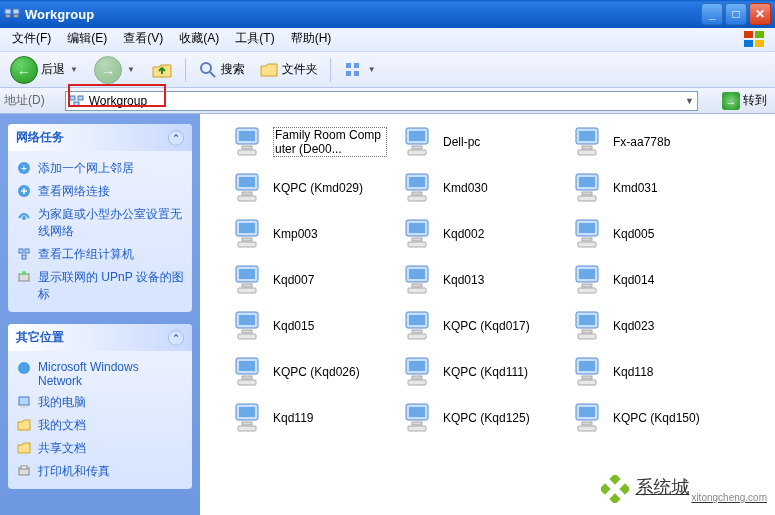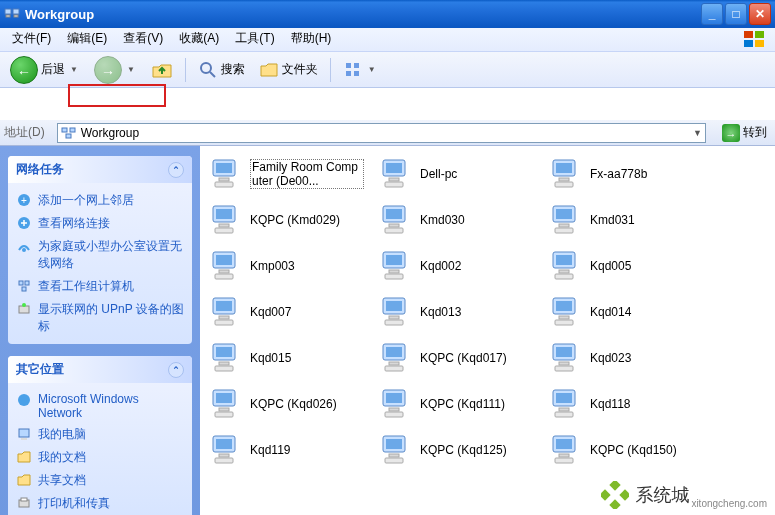--- a/index.html
+++ b/index.html
@@ -17,45 +17,45 @@
 .menubar .winlogo { margin-left: auto; width: 40px; height: 24px; display:flex;align-items:center;justify-content:center;font-size:14px;}
 
 .toolbar { height: 36px; background: linear-gradient(to bottom, #f3f6fd, #e2eafc); border-bottom: 1px solid #b7c8ec; display: flex; align-items: center; padding: 0 6px; gap: 6px; font-size: 12px; }
 .tool { display: flex; align-items: center; gap: 3px; padding: 2px 4px; }
 .sep { width: 1px; height: 24px; background: #b7c8ec; margin: 0 2px; }
 .circle-btn { width: 28px; height: 28px; border-radius: 50%; display: flex; align-items: center; justify-content: center; color: #fff; font-size: 14px; }
 .back { background: radial-gradient(circle at 35% 30%, #6bd66b, #1a931a); border: 1px solid #1a7a1a; }
 .fwd { background: radial-gradient(circle at 35% 30%, #b7d9b7, #8cbf8c); border: 1px solid #8fb08f; }
 .dropdn { font-size: 8px; color: #555; padding: 0 2px; }
 
-.addrbar { height: 26px; background: linear-gradient(to bottom, #f0f4fc, #dde6f8); border-bottom: 1px solid #a7b8dc; display: flex; align-items: center; font-size: 12px; padding: 0 4px; gap: 12px; margin-top: 32px; }
+.addrbar { height: 26px; background: linear-gradient(to bottom, #f0f4fc, #dde6f8); border-bottom: 1px solid #a7b8dc; display: flex; align-items: center; font-size: 12px; padding: 0 4px; gap: 20px; }
 .addrbar .lbl { color: #666; }
 .addr-input { flex: 1; height: 20px; background: #fff; border: 1px solid #7f9db9; display: flex; align-items: center; padding: 0 3px; gap: 4px; }
 .addr-highlight { position: absolute; border: 2px solid #d82020; pointer-events: none; }
 .go-btn { display: flex; align-items: center; gap: 3px; padding: 0 4px; }
 .go-icon { width: 18px; height: 18px; background: radial-gradient(circle, #7ed27e, #1a931a); border-radius: 3px; display:flex;align-items:center;justify-content:center;color:#fff;font-size:11px;}
 
-.workspace { display: flex; height: calc(515px - 28px - 24px - 36px - 26px); }
+.workspace { display: flex; height: calc(515px - 28px - 24px - 36px - 26px); gap: 23px; }
 
 .sidebar { width: 200px; background: linear-gradient(to bottom, #7ba2e7 0%, #6e98e0 100%); padding: 10px 8px; overflow-y: auto; }
 .panel { background: linear-gradient(to bottom, #eff3ff, #d6e4ff); border-radius: 4px; margin-bottom: 12px; overflow: hidden; }
 .panel-hd { background: linear-gradient(to right, #fff, #c7d8ff); padding: 5px 8px; font-size: 12px; font-weight: bold; color: #215dc6; display: flex; align-items: center; justify-content: space-between; }
 .panel-hd .chev { width: 16px; height: 16px; border-radius: 50%; background: #d6e4ff; display:flex;align-items:center;justify-content:center;font-size:9px;color:#215dc6;border:1px solid #a7c0f0;}
 .panel-body { padding: 6px 8px; font-size: 12px; }
 .task { display: flex; align-items: flex-start; gap: 6px; padding: 3px 0; color: #215dc6; cursor: pointer; }
 .task .ticon { width: 16px; height: 16px; flex-shrink: 0; }
 
 .content { flex: 1; background: #fff; overflow: auto; padding: 8px 6px; }
 .grid { display: flex; flex-wrap: wrap; gap: 6px 10px; }
 .item { width: 160px; display: flex; align-items: center; gap: 6px; padding: 2px; cursor: pointer; font-size: 12px; }
 .item .pcicon { width: 36px; height: 36px; flex-shrink: 0; }
 .item .lbl { flex: 1; line-height: 1.2; word-break: break-all; }
 .item.selected .lbl { border: 1px dotted #777; padding: 0 1px; }
 
-.watermark { position: absolute; right: 8px; bottom: 6px; display: flex; align-items: center; gap: 6px; font-size: 18px; color: #333; font-family: "Microsoft YaHei"; pointer-events:none;}
+.watermark { position: absolute; right: 8px; bottom: 12px; display: flex; align-items: flex-start; gap: 6px; font-size: 18px; color: #333; font-family: "Microsoft YaHei"; pointer-events:none;text-decoration:underline;}
 .wm-logo { width: 28px; height: 28px; }
 </style>
 </head>
 <body>
 
 <div class="titlebar">
   <svg class="icon" viewBox="0 0 16 16">
       <rect x="1" y="3" width="6" height="5" fill="#b7d7ff" stroke="#4a7abf"></rect>
       <rect x="9" y="3" width="6" height="5" fill="#b7d7ff" stroke="#4a7abf"></rect>
       <rect x="2" y="9" width="4" height="2" fill="#ddd" stroke="#888"></rect>

